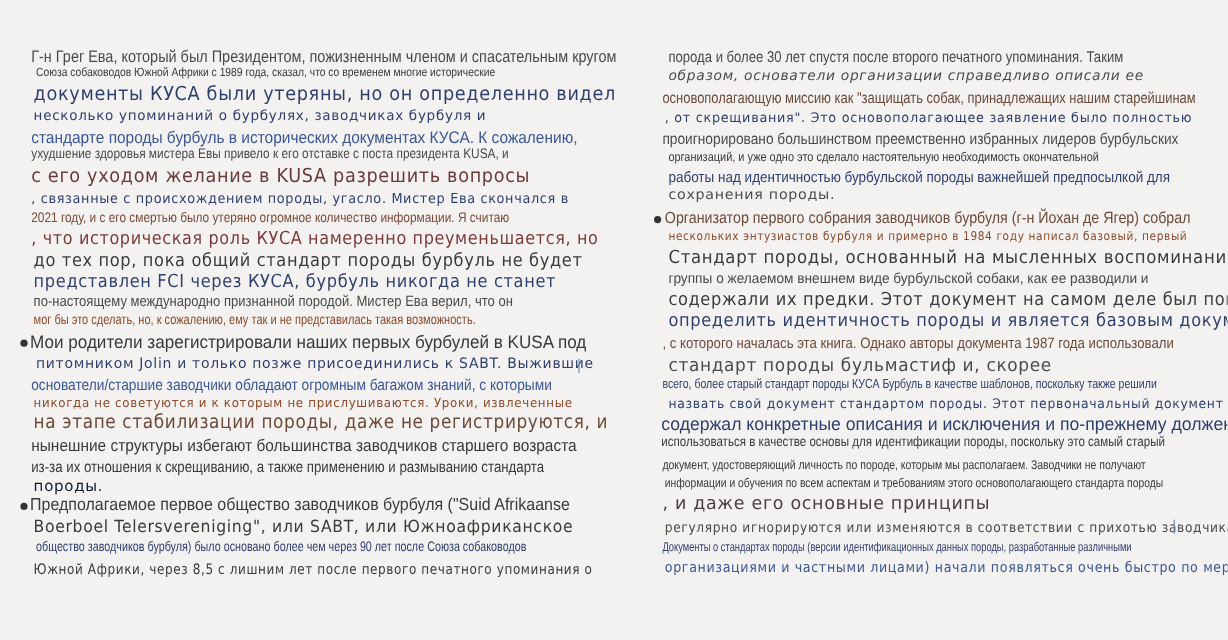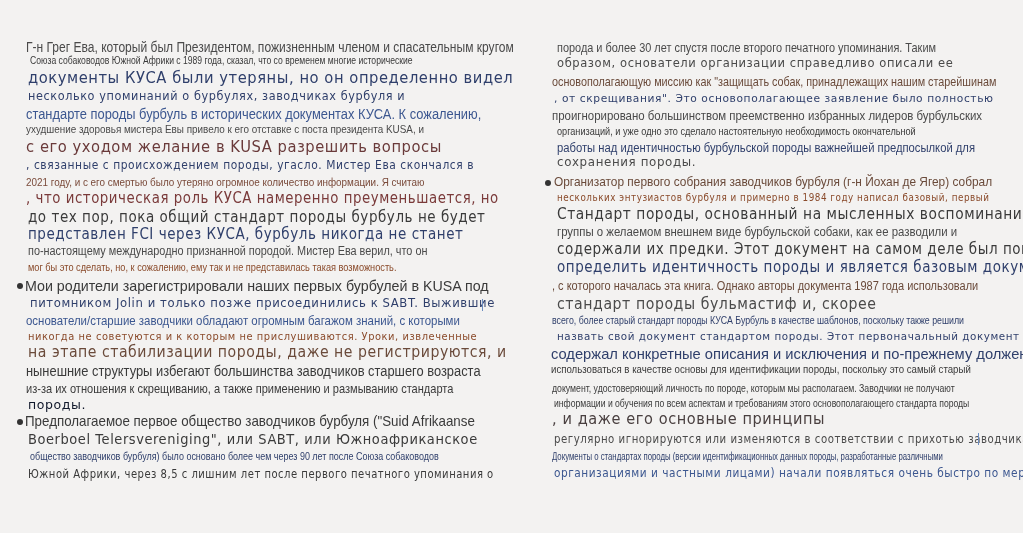--- a/index.html
+++ b/index.html
@@ -79,21 +79,21 @@
       <div class="line s-n" style="left: 25px; top: 414px; font-size: 14.5px; color: rgb(58, 58, 58); transform: scaleX(0.92);">Предполагаемое первое общество заводчиков бурбуля ("Suid Afrikaanse</div>
       <div class="line s-w" style="left: 28px; top: 432px; font-size: 14px; color: rgb(58, 58, 58); transform: scaleX(0.93);">Boerboel Telersvereniging", или SABT, или Южноафриканское</div>
       <div class="line s-n" style="left: 30px; top: 451px; font-size: 11.5px; color: rgb(47, 63, 107); transform: scaleX(0.78);">общество заводчиков бурбуля) было основано более чем через 90 лет после Союза собаководов</div>
       <div class="line s-w" style="left: 28px; top: 468px; font-size: 12px; color: rgb(58, 58, 58); transform: scaleX(0.835);">Южной Африки, через 8,5 с лишним лет после первого печатного упоминания о</div>
       <span class="bullet" style="left: 17px; top: 283px;"></span>
       <span class="bullet" style="left: 17px; top: 419px;"></span>
       <span class="mark" style="left: 482px; top: 299px;"></span>
     </div>
   <div class="column col-right" id="col-right">
       <div class="line s-n" style="left: 28px; top: 41px; font-size: 13px; color: rgb(74, 74, 74); transform: scaleX(0.84);">порода и более 30 лет спустя после второго печатного упоминания. Таким</div>
-      <div class="line s-w" style="left: 28px; top: 58px; font-size: 11.5px; color: rgb(74, 74, 74); transform: scaleX(1);">образом, основатели организации справедливо описали ее</div>
+      <div class="line s-w" style="left: 28px; top: 58px; font-size: 11.5px; color: rgb(74, 74, 74); transform: scaleX(1); font-style: italic;">образом, основатели организации справедливо описали ее</div>
       <div class="line s-n" style="left: 23px; top: 75px; font-size: 13px; color: rgb(106, 74, 58); transform: scaleX(0.83);">основополагающую миссию как "защищать собак, принадлежащих нашим старейшинам</div>
       <div class="line s-w" style="left: 25px; top: 93px; font-size: 11px; color: rgb(47, 63, 107); transform: scaleX(0.97);">, от скрещивания". Это основополагающее заявление было полностью</div>
       <div class="line s-n" style="left: 23px; top: 109px; font-size: 13px; color: rgb(74, 74, 74); transform: scaleX(0.88);">проигнорировано большинством преемственно избранных лидеров бурбульских</div>
       <div class="line s-n" style="left: 28px; top: 126px; font-size: 10.5px; color: rgb(58, 58, 58); transform: scaleX(0.87);">организаций, и уже одно это сделало настоятельную необходимость окончательной</div>
       <div class="line s-n" style="left: 28px; top: 142px; font-size: 12.5px; color: rgb(47, 63, 107); transform: scaleX(0.9);">работы над идентичностью бурбульской породы важнейшей предпосылкой для</div>
       <div class="line s-w" style="left: 28px; top: 157px; font-size: 11.5px; color: rgb(74, 74, 74); transform: scaleX(1.03);">сохранения породы.</div>
       <div class="line s-n" style="left: 25px; top: 175px; font-size: 13.5px; color: rgb(106, 74, 58); transform: scaleX(0.88);">Организатор первого собрания заводчиков бурбуля (г-н Йохан де Ягер) собрал</div>
       <div class="line s-w" style="left: 28px; top: 193px; font-size: 10px; color: rgb(138, 74, 42); transform: scaleX(0.88);">нескольких энтузиастов бурбуля и примерно в 1984 году написал базовый, первый</div>
       <div class="line s-w" style="left: 28px; top: 207px; font-size: 15px; color: rgb(58, 58, 58); transform: scaleX(0.92);">Стандарт породы, основанный на мысленных воспоминаниях</div>
       <div class="line s-n" style="left: 28px; top: 226px; font-size: 12px; color: rgb(74, 74, 74); transform: scaleX(0.95);">группы о желаемом внешнем виде бурбульской собаки, как ее разводили и</div>

